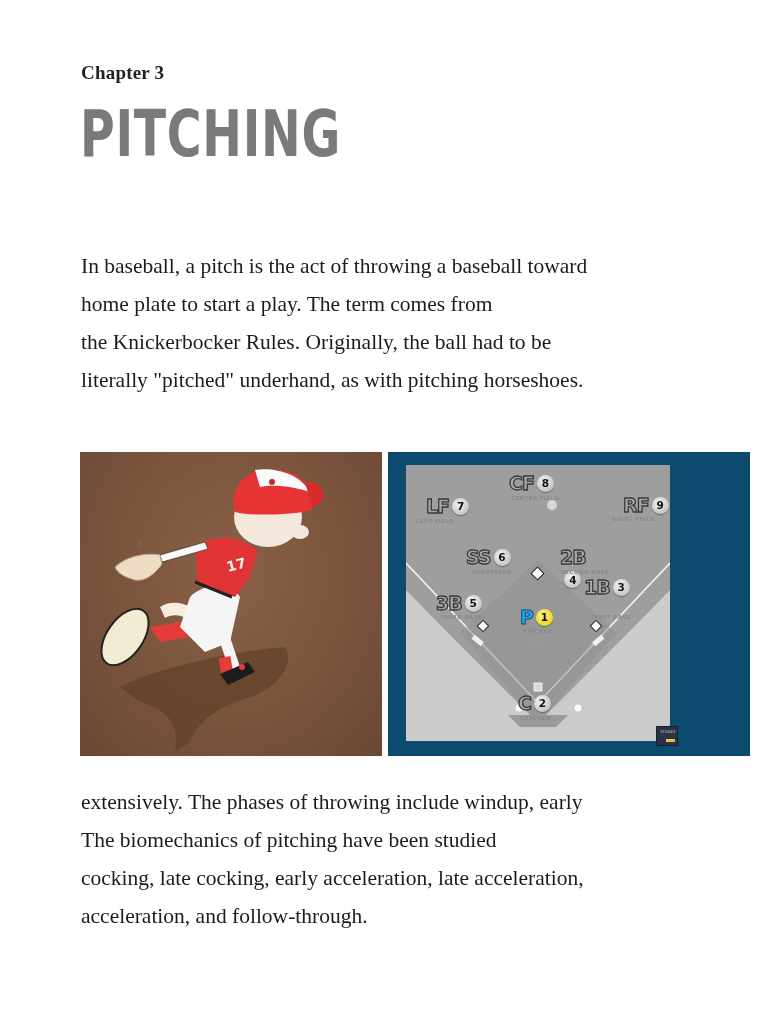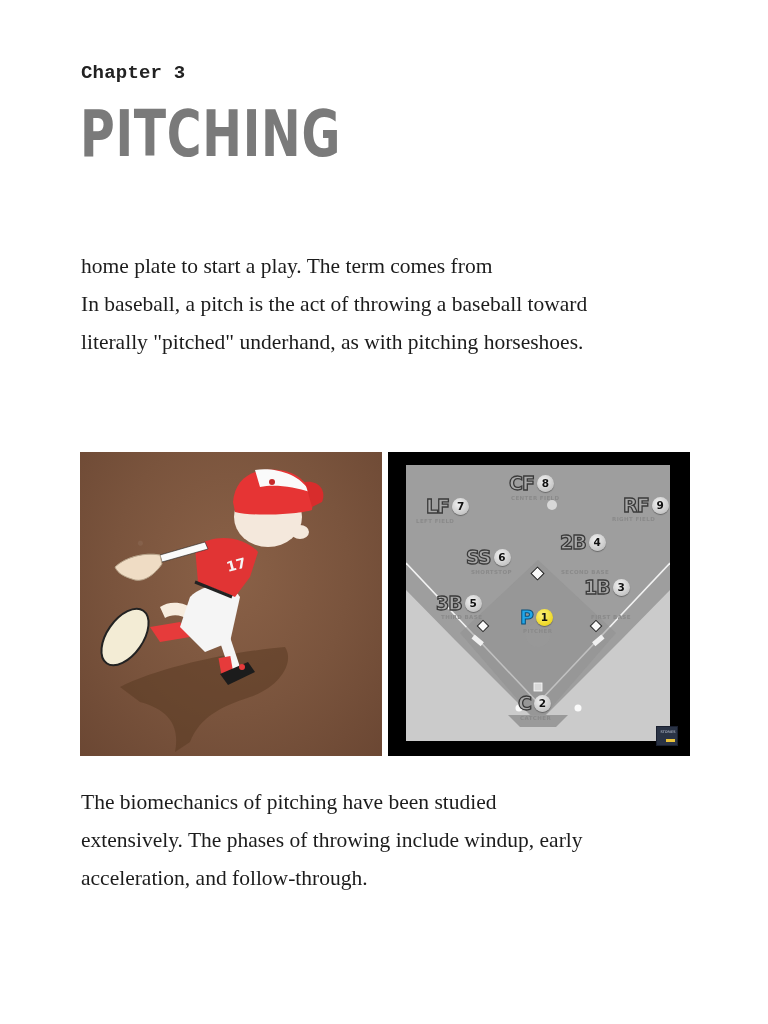--- a/index.html
+++ b/index.html
@@ -1,21 +1,21 @@
 <!DOCTYPE html>
 <html><head>
   <meta charset="utf-8">
   <style>
     * { box-sizing: border-box; margin: 0; padding: 0; }
     html, body { width: 768px; height: 1024px; background: #ffffff; overflow: hidden; }
     body { position: relative; font-family: "Liberation Serif", "DejaVu Serif", serif; color: #1a1a1a; }
 
     .chapter-label {
       position: absolute; left: 81px; top: 62px;
-      font-family: Liberation Mono, monospace;
+      font-family: Liberation Serif, serif;
       font-size: 19px; font-weight: bold; color: #222; letter-spacing: 0.2px;
     }
     .chapter-title {
       position: absolute; left: 80px; top: 98px;
       font-family: "DejaVu Sans", "Liberation Sans", sans-serif;
       font-size: 64px; font-weight: bold; color: #7a7a7a;
       transform: scaleX(0.74); transform-origin: left top;
       letter-spacing: 1px; line-height: 72px;
     }
 
@@ -32,22 +32,22 @@
       position: absolute; left: 80px; top: 452px; width: 302px; height: 304px;
       overflow: hidden;
       background:
         radial-gradient(circle at 20% 30%, rgba(255,255,255,0.06) 0 2px, transparent 3px),
         radial-gradient(ellipse at 50% 40%, #8a6147 0%, #7a543d 55%, #6b4733 100%);
     }
     .photo svg { position: absolute; left: 0; top: 0; }
 
     
     .diagram {
-      position: absolute; left: 388px; top: 452px; width: 302px; height: 304px;
-      background: #000000;
+      position: absolute; left: 388px; top: 452px; width: 362px; height: 304px;
+      background: #0c4a6e;
     }
     .diagram-inner {
       position: absolute; left: 18px; top: 13px; width: 264px; height: 276px;
       background: #c8c8c8; overflow: hidden;
     }
     .diagram-inner svg { position: absolute; left: 0; top: 0; }
 
     .pos { position: absolute; display: flex; align-items: center; gap: 3px; }
     .pos-abbr {
       font-family: "DejaVu Sans", "Liberation Sans", sans-serif;
@@ -82,22 +82,23 @@
       position: absolute; right: 2px; bottom: 3px; width: 9px; height: 3px; background: #e9c23a;
     }
   </style>
 </head>
 <body>
 
 <div class="chapter-label">Chapter 3</div>
 <div class="chapter-title">PITCHING</div>
 
 <div class="para para-1">
+  <span class="line">In baseball, a pitch is the act of throwing a baseball toward</span>
   <span class="line">home plate to start a play. The term comes from</span>
-  <span class="line">In baseball, a pitch is the act of throwing a baseball toward</span>
+  <span class="line">the Knickerbocker Rules. Originally, the ball had to be</span>
   <span class="line">literally "pitched" underhand, as with pitching horseshoes.</span>
 </div>
 
 <div class="photo">
   <svg width="302" height="304" viewBox="0 0 302 304">
 
     <path d="M40 235 C80 215 150 200 205 195 C215 210 200 235 170 245 C140 255 120 265 110 290 L95 300 C100 275 90 258 60 250 Z" fill="#5a3a22" opacity="0.55"></path>
 
     <path d="M70 175 L100 170 L110 185 L80 190 Z" fill="#e63b3b"></path>
     <ellipse cx="45" cy="185" rx="18" ry="32" transform="rotate(35 45 185)" fill="#f3ecd5" stroke="#222" stroke-width="2"></ellipse>
@@ -179,21 +180,21 @@
       <span class="pos-num">9</span>
     </div>
     <div class="pos-name" style="left:206px;top:51px;">RIGHT FIELD</div>
 
     <div class="pos" style="left:60px;top:81px;">
       <span class="pos-abbr">SS</span>
       <span class="pos-num">6</span>
     </div>
     <div class="pos-name" style="left:65px;top:104px;">SHORTSTOP</div>
 
-    <div class="pos" style="left:154px;top:66px;">
+    <div class="pos" style="left:154px;top:81px;flex-direction:column;">
       <span class="pos-abbr">2B</span>
       <span class="pos-num">4</span>
     </div>
     <div class="pos-name" style="left:155px;top:104px;">SECOND BASE</div>
 
     <div class="pos" style="left:30px;top:127px;">
       <span class="pos-abbr">3B</span>
       <span class="pos-num">5</span>
     </div>
     <div class="pos-name" style="left:35px;top:149px;">THIRD BASE</div>
@@ -217,16 +218,17 @@
     <div class="pos-name" style="left:114px;top:250px;">CATCHER</div>
   </div>
 
   <div class="logo-badge">
     <span class="logo-text">STORIES</span>
     <span class="logo-bar"></span>
   </div>
 </div>
 
 <div class="para para-2">
+  <span class="line">extensively. The phases of throwing include windup, early</span>
   <span class="line">The biomechanics of pitching have been studied</span>
-  <span class="line">extensively. The phases of throwing include windup, early</span>
+  <span class="line">cocking, late cocking, early acceleration, late acceleration,</span>
   <span class="line">acceleration, and follow-through.</span>
 </div>
 
 </body></html>

